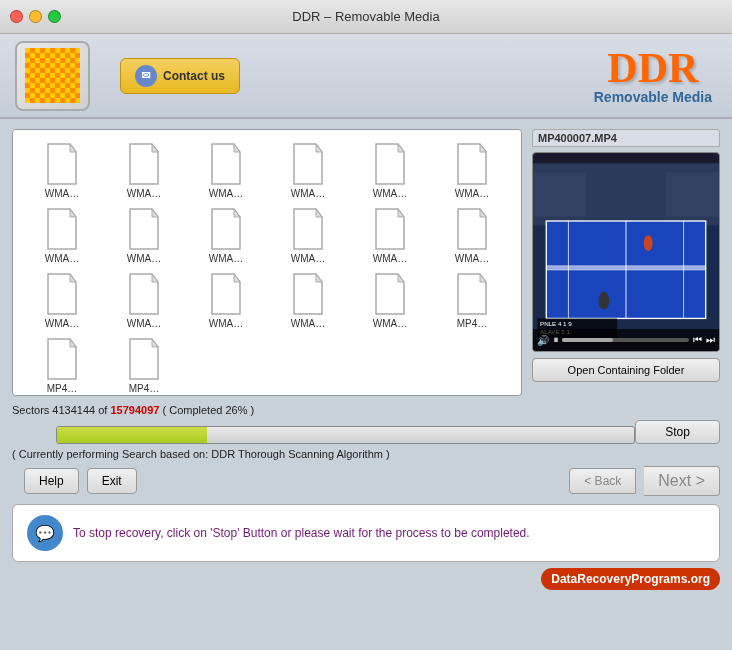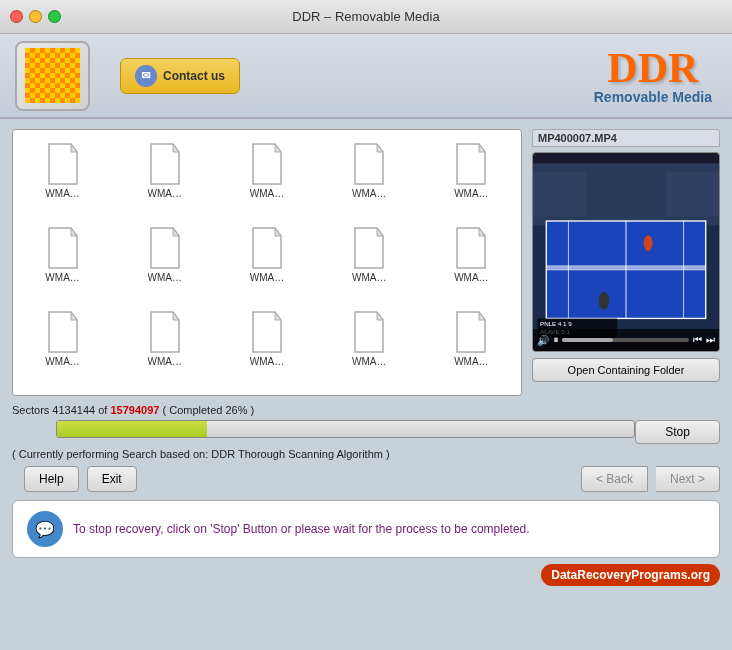--- a/index.html
+++ b/index.html
@@ -133,22 +133,22 @@
     .file-grid-container {
       flex: 1;
       background: white;
       border: 1px solid #999;
       border-radius: 4px;
       overflow-y: auto;
       padding: 8px;
     }
     .file-grid {
       display: grid;
-      grid-template-columns: repeat(5, 1fr);
-      gap: 19px;
+      grid-template-columns: repeat(6, 1fr);
+      gap: 0;
     }
     .file-item {
       display: flex;
       flex-direction: column;
       align-items: center;
       padding: 4px 2px;
       cursor: pointer;
     }
     .file-icon {
       width: 36px;
@@ -238,21 +238,21 @@
       font-size: 11px;
       color: #222;
       margin-bottom: 4px;
     }
     .progress-info span.highlight {
       color: #cc0000;
       font-weight: bold;
     }
     .progress-row {
       display: flex;
-      align-items: flex-start;
+      align-items: flex-end;
       margin-bottom: 4px;
       padding-left: 44px;
     }
     .progress-bar-container {
       flex: 1;
       height: 18px;
       background: linear-gradient(to bottom, #e8e8e8, #d0d0d0);
       border: 1px solid #888;
       border-radius: 3px;
       overflow: hidden;
@@ -300,21 +300,21 @@
       font-size: 12px;
       cursor: pointer;
       color: #888;
     }
     .nav-next {
       background: linear-gradient(to bottom, #f0f0f0, #d8d8d8);
       border: 1px solid #999;
       border-left: none;
       border-radius: 0 4px 4px 0;
       padding: 5px 14px;
-      font-size: 12px;
+      font-size: 16px;
       cursor: pointer;
       color: #888;
     }
 
     
     .info-bar {
       margin: 0 12px;
       background: white;
       border: 1px solid #aaa;
       border-radius: 6px;

